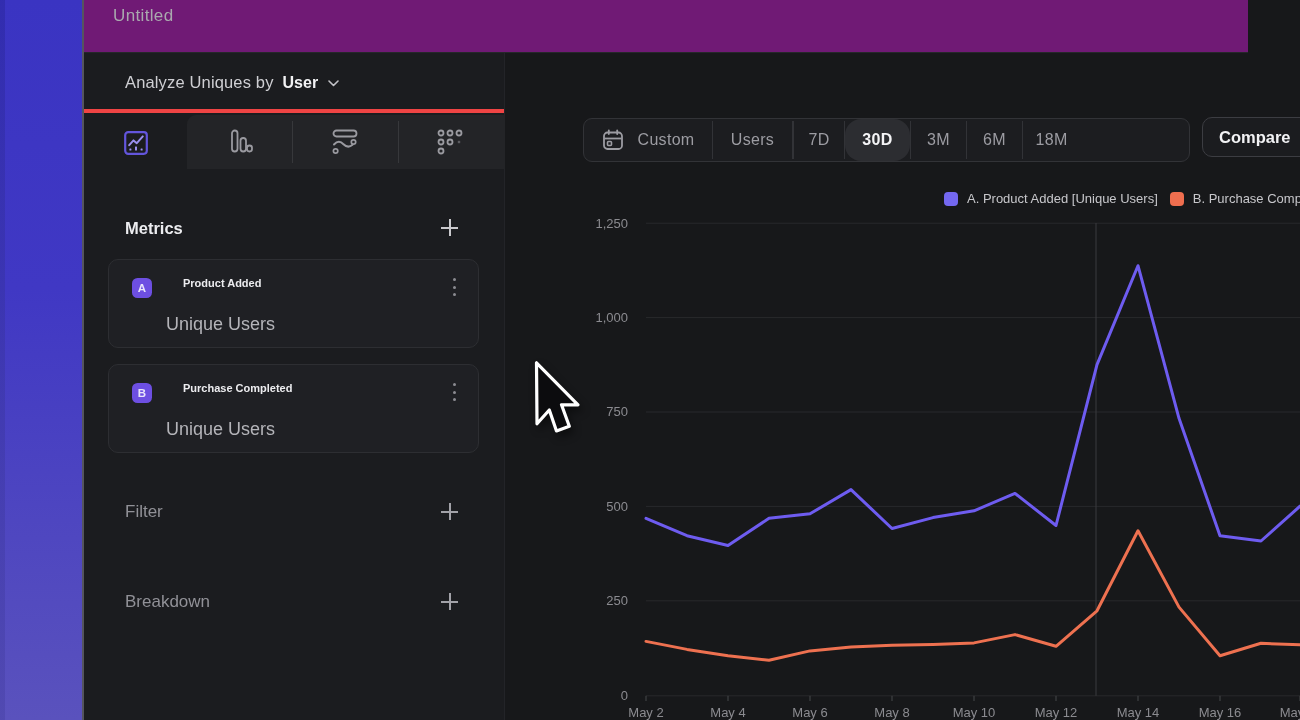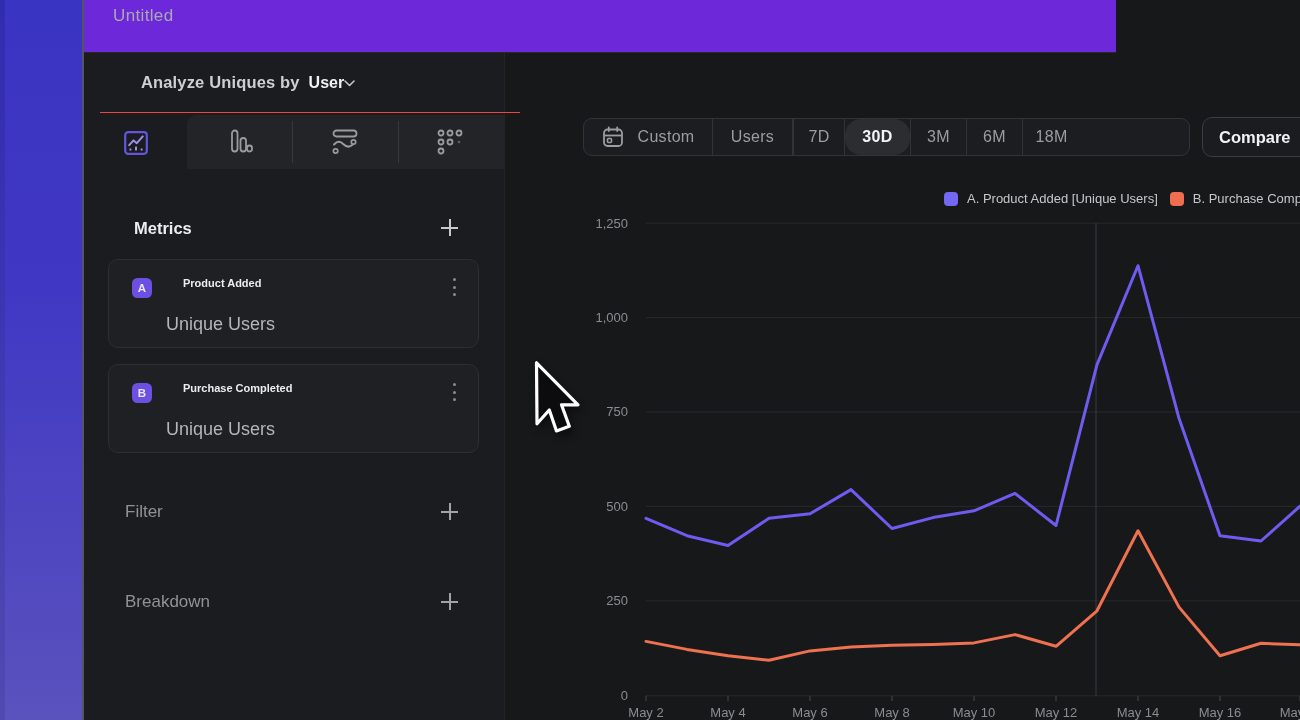--- a/index.html
+++ b/index.html
@@ -10,61 +10,61 @@
 
   
   #strip { left:0; top:0; width:84px; height:720px;
     background:linear-gradient(180deg,#3a34c2 0%, #4038c4 40%, #5a52bd 100%); }
   #strip:before { content:""; position:absolute; left:0; top:0; width:5px; height:100%;
     background:linear-gradient(180deg,#2b27a0,#4a43a8); opacity:.55; }
   #strip:after { content:""; position:absolute; right:0; top:0; width:2px; height:100%;
     background:#55555e; }
 
   
-  #topbar { left:84px; top:0; width:1032px; height:53px; background:#6d28d9;
+  #topbar { left:84px; top:0; width:1164px; height:53px; background:#701a75;
     border-bottom:1px solid #26272a; }
   #topbar .title { position:absolute; left:29px; top:6px; font-size:17px; letter-spacing:0.35px; color:#a9a9ae; }
 
   
   #panel { left:84px; top:53px; width:421px; height:667px; background:#1b1c1f;
     border-right:1px solid #232428; }
-  #panel .hdr { position:absolute; left:16px; top:0; width:100%; height:60px;
-    border-bottom:1px solid #ef4444;font-weight:bold; }
+  #panel .hdr { position:absolute; left:0; top:0; width:100%; height:60px;
+    border-bottom:4px solid #ef4444; }
   #panel .hdr .t { position:absolute; left:41px; top:20px; font-size:16.5px; letter-spacing:0.15px; color:#cfcfd3; }
   #panel .hdr .t b { color:#f2f2f4; font-size:16px; margin-left:9px; letter-spacing:0; }
   #panel .hdr svg.chev { position:absolute; left:244px; top:27px; }
 
   
   #tabgroup { position:absolute; left:103px; top:62px; width:318px; height:54px;
     background:#232427; border-radius:9px 0 0 0; }
   #tabgroup .div { position:absolute; top:6px; width:1px; height:42px; background:#37383b; }
   .tabicon { position:absolute; top:14px; }
   #selicon { position:absolute; left:40px; top:78px; }
 
   
-  .sechead { position:absolute; left:50px; font-size:16.5px; font-weight:bold; color:#ededf0; }
+  .sechead { position:absolute; left:41px; font-size:16.5px; font-weight:bold; color:#ededf0; }
   .plus { position:absolute; left:357px; width:17px; height:17px; }
   .plus:before { content:""; position:absolute; left:0; top:8px; width:17px; height:1.6px; background:#c9c9cd; }
   .plus:after  { content:""; position:absolute; left:8px; top:0; width:1.6px; height:17px; background:#c9c9cd; }
   .plusdim:before,.plusdim:after { background:#a2a2a8; }
 
   .card { position:absolute; left:24px; width:371px; height:89px; background:#1f2024;
     border:1px solid #2d2e32; border-radius:10px; }
   .badge { position:absolute; left:23px; top:18px; width:20px; height:20px; border-radius:5.5px;
     background:#6d4fe2; color:#e8e4fb; font-size:11.5px; font-weight:bold;
     text-align:center; line-height:20px; }
   .card .name { position:absolute; left:74px; top:17px; font-size:11px; font-weight:bold; color:#ececef; }
   .card .sub  { position:absolute; left:57px; top:54px; font-size:18px; color:#b4b4b9; }
   .kebab { position:absolute; left:344px; top:18px; width:3px; }
   .kebab i { display:block; width:3px; height:3px; border-radius:50%; background:#8b8b91; margin-bottom:4.5px; }
 
   .rowlabel { position:absolute; left:41px; font-size:17px; font-weight:normal; color:#919197; }
 
   
-  #datebar { left:583px; top:118px; width:607px; height:38px; background:#1c1d20;
+  #datebar { left:583px; top:118px; width:607px; height:44px; background:#1c1d20;
     border:1px solid #323337; border-radius:9px; display:flex; align-items:center; }
   #datebar .btn { position:relative; height:100%; display:flex; align-items:center;
     justify-content:center; color:#9c9ca2; font-size:16px; letter-spacing:0.3px; }
   #datebar .sep { width:1px; height:38px; background:#323337; }
   #datebar .sel { background:#2c2d31; border-radius:16px; color:#f4f4f6; font-weight:bold; }
   #compare { left:1202px; top:117px; width:118px; height:40px; border:1px solid #3c3d42;
     border-radius:10px; background:#1b1c1f; color:#f2f2f4; font-weight:bold; font-size:16.5px;
     display:flex; align-items:center; padding-left:16px; }
 
   

